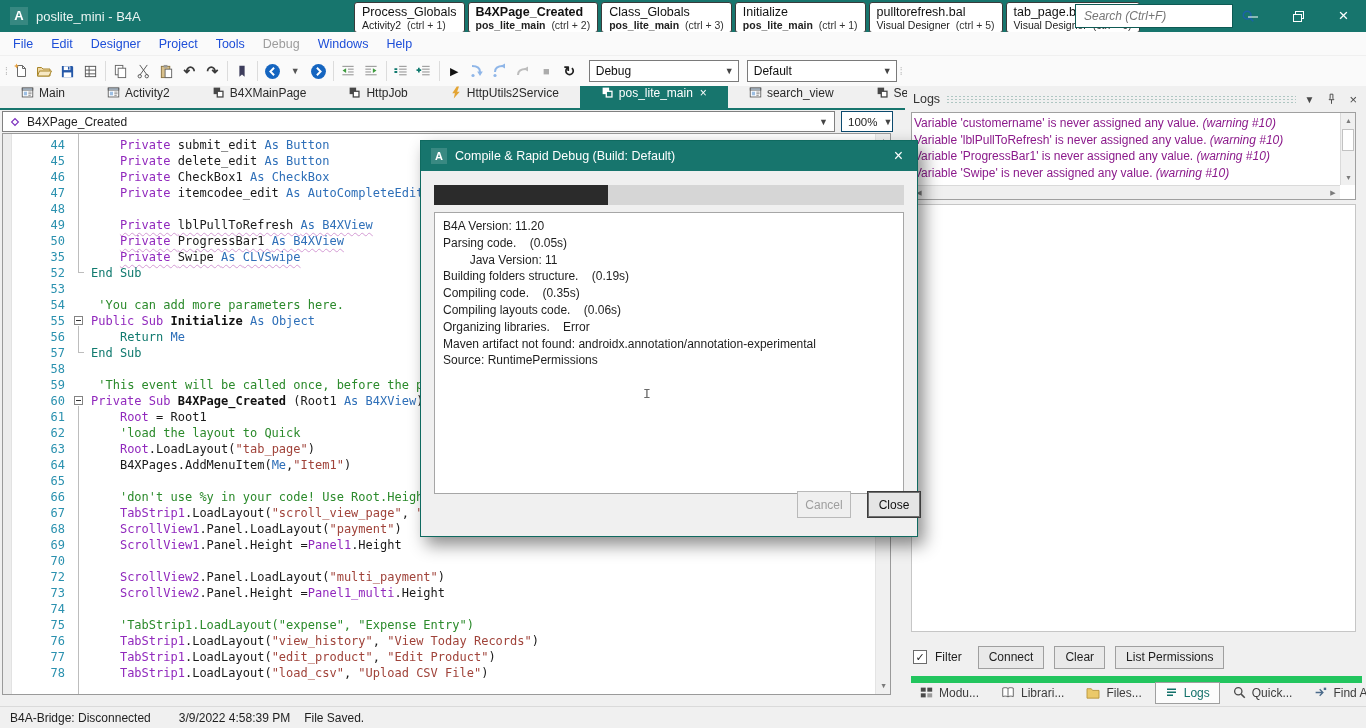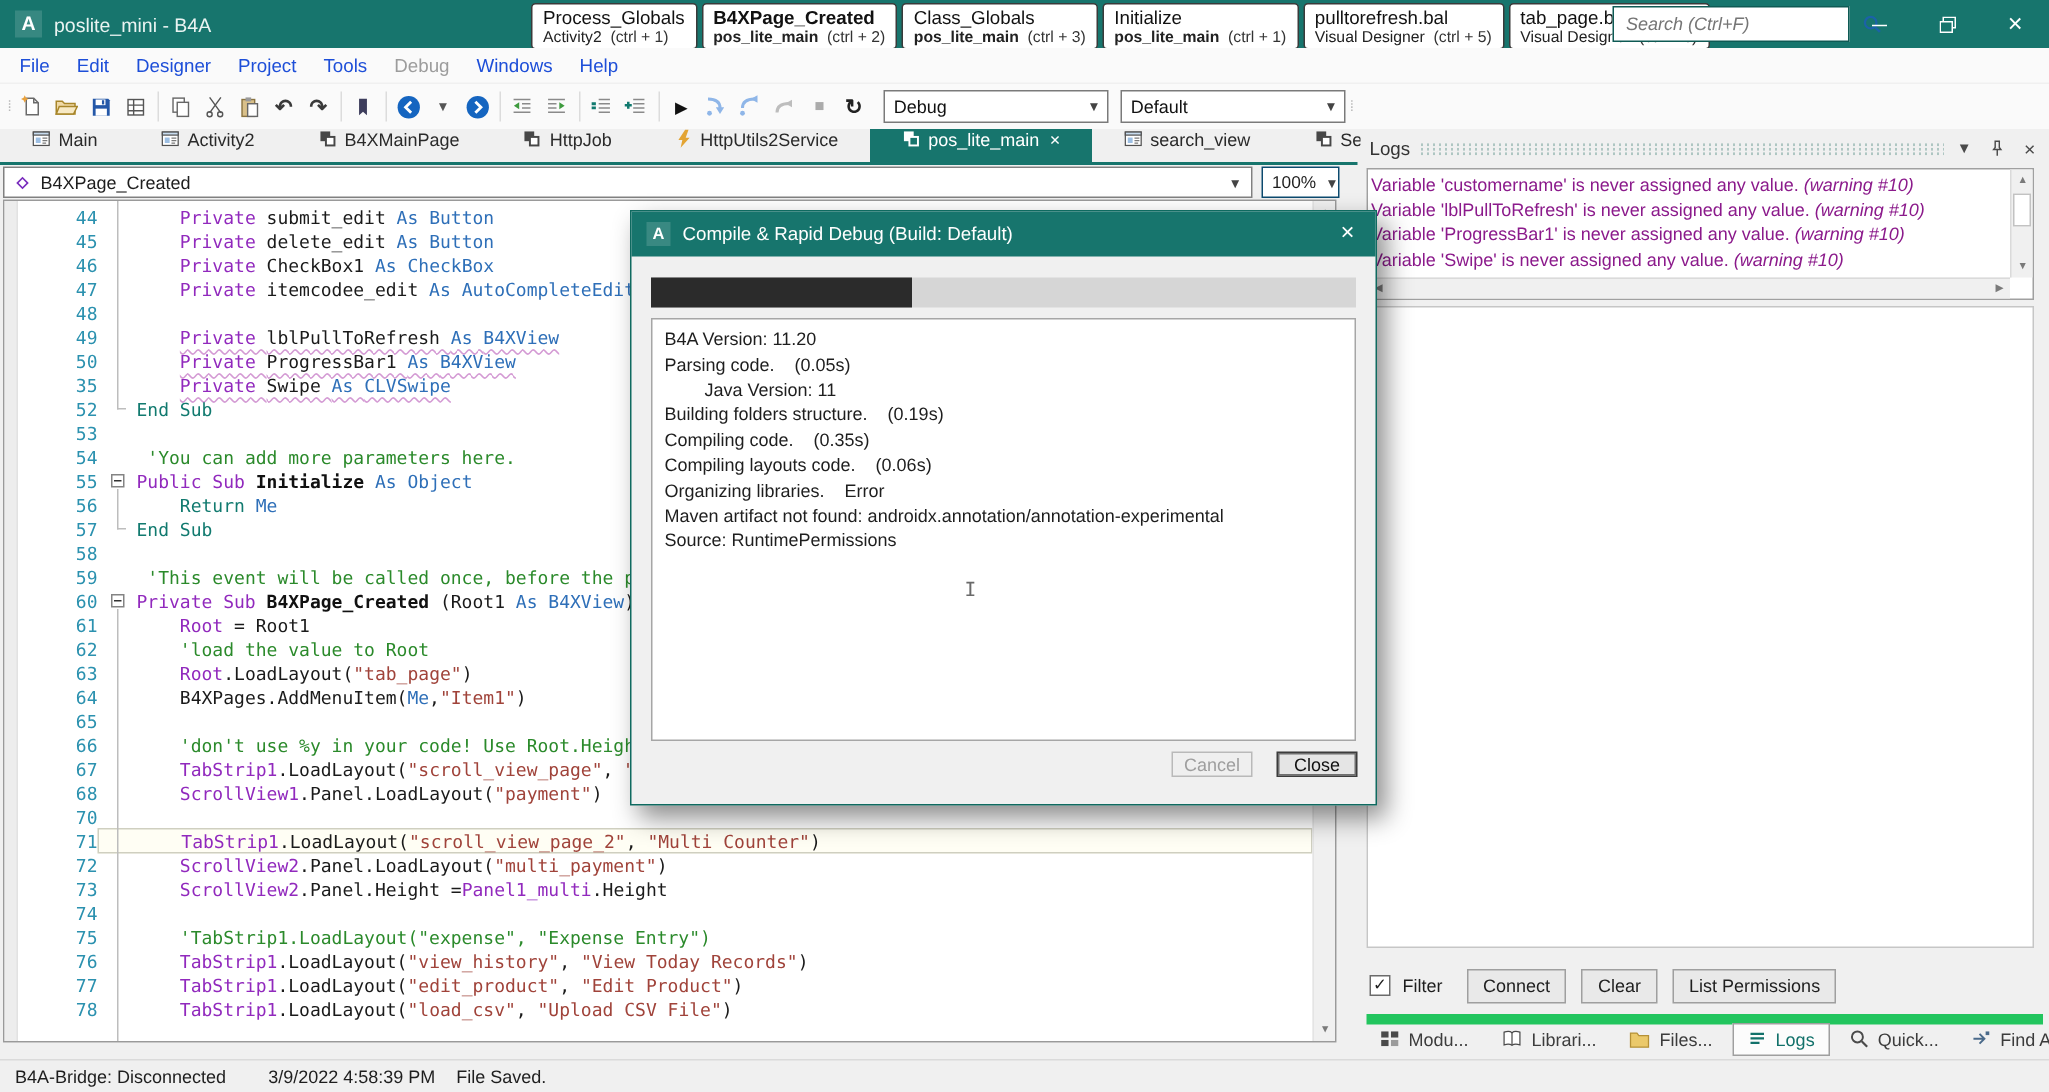--- a/index.html
+++ b/index.html
@@ -124,22 +124,22 @@
   .dlg-title { position:absolute; left:0; top:0; right:0; height:30px; background:#17756D; display:flex;
                align-items:center; padding:0 10px; gap:8px; }
   .dlg-logo { width:16px; height:16px; background:rgba(255,255,255,.15); color:#fff; font-weight:bold;
               font-size:11px; text-align:center; line-height:16px; }
   .dlg-title-text { flex:1; color:#fff; font-size:12.5px; }
   .dlg-close { color:#fff; font-size:16px; padding:0 4px; }
   .dlg-progress { position:absolute; left:13px; top:44px; right:13px; height:20px; background:#D6D6D6; }
   .dlg-progress .fill { height:100%; background:#2B2B2B; }
   .dlg-text { position:absolute; left:13px; top:71px; right:13px; height:282px; background:#fff;
               border:1px solid #A6A6A6; padding:5px 8px; font-size:12px; line-height:16.8px; white-space:pre; overflow:hidden; }
-  .dlg-btn { position:absolute; top:360px; width:54px; height:17px; font-size:12px; display:flex;
-             align-items:center; justify-content:center; font-family:"Liberation Sans", sans-serif; }
+  .dlg-btn { position:absolute; top:350px; width:54px; height:27px; font-size:12px; display:flex;
+             align-items:center; justify-content:center; font-family:"Liberation Sans", sans-serif;margin-left:16px; }
   .dlg-btn.cancel { left:360px; background:#EFEFEF; border:1px solid #B9B9B9; color:#9E9E9E; }
   .dlg-btn.close { left:430px; background:#E5E5E5; border:1px solid #3C3C3C; box-shadow:inset 0 0 0 1px #6F6F6F; color:#111; }
   .ibeam { position:absolute; left:643px; top:386px; z-index:60; color:#6A6A6A; font-size:13px;
            font-family:"DejaVu Sans Mono", monospace; }
   svg { display:block; }
 </style>
 </head>
 <body>
 
 <div id="app">
@@ -471,29 +471,29 @@
         <div class="cl"><span class="num">52</span><div class="rest"><span class="foldc"></span><span class="code"><span class="tk-f">End Sub</span></span></div></div>
         <div class="cl"><span class="num">53</span><div class="rest"><span class="foldc"></span><span class="code"></span></div></div>
         <div class="cl"><span class="num">54</span><div class="rest"><span class="foldc"></span><span class="code"><span class="tk-k"> </span><span class="tk-g">'You can add more parameters here.</span></span></div></div>
         <div class="cl"><span class="num">55</span><div class="rest"><span class="foldc"><span class="fold-box"></span></span><span class="code"><span class="tk-p">Public Sub </span><span class="tk-s">Initialize </span><span class="tk-b">As </span><span class="tk-b">Object</span></span></div></div>
         <div class="cl"><span class="num">56</span><div class="rest"><span class="foldc"></span><span class="code"><span class="tk-k">    </span><span class="tk-f">Return </span><span class="tk-b">Me</span></span></div></div>
         <div class="cl"><span class="num">57</span><div class="rest"><span class="foldc"></span><span class="code"><span class="tk-f">End Sub</span></span></div></div>
         <div class="cl"><span class="num">58</span><div class="rest"><span class="foldc"></span><span class="code"></span></div></div>
         <div class="cl"><span class="num">59</span><div class="rest"><span class="foldc"></span><span class="code"><span class="tk-k"> </span><span class="tk-g">'This event will be called once, before the pag</span></span></div></div>
         <div class="cl"><span class="num">60</span><div class="rest"><span class="foldc"><span class="fold-box"></span></span><span class="code"><span class="tk-p">Private Sub </span><span class="tk-s">B4XPage_Created </span><span class="tk-k">(Root1 </span><span class="tk-b">As </span><span class="tk-b">B4XView</span><span class="tk-k">)</span></span></div></div>
         <div class="cl"><span class="num">61</span><div class="rest"><span class="foldc"></span><span class="code"><span class="tk-k">    </span><span class="tk-p">Root </span><span class="tk-k">= Root1</span></span></div></div>
-        <div class="cl"><span class="num">62</span><div class="rest"><span class="foldc"></span><span class="code"><span class="tk-k">    </span><span class="tk-g">'load the value to Root</span></span></div></div>
+        <div class="cl"><span class="num">62</span><div class="rest"><span class="foldc"></span><span class="code"><span class="tk-k">    </span><span class="tk-g">'load the layout to Quick</span></span></div></div>
         <div class="cl"><span class="num">63</span><div class="rest"><span class="foldc"></span><span class="code"><span class="tk-k">    </span><span class="tk-p">Root</span><span class="tk-k">.LoadLayout(</span><span class="tk-r">"tab_page"</span><span class="tk-k">)</span></span></div></div>
         <div class="cl"><span class="num">64</span><div class="rest"><span class="foldc"></span><span class="code"><span class="tk-k">    </span><span class="tk-k">B4XPages.AddMenuItem(</span><span class="tk-b">Me</span><span class="tk-k">,</span><span class="tk-r">"Item1"</span><span class="tk-k">)</span></span></div></div>
         <div class="cl"><span class="num">65</span><div class="rest"><span class="foldc"></span><span class="code"></span></div></div>
         <div class="cl"><span class="num">66</span><div class="rest"><span class="foldc"></span><span class="code"><span class="tk-k">    </span><span class="tk-g">'don't use %y in your code! Use Root.Height</span></span></div></div>
         <div class="cl"><span class="num">67</span><div class="rest"><span class="foldc"></span><span class="code"><span class="tk-k">    </span><span class="tk-p">TabStrip1</span><span class="tk-k">.LoadLayout(</span><span class="tk-r">"scroll_view_page"</span><span class="tk-k">, </span><span class="tk-r">"E</span></span></div></div>
         <div class="cl"><span class="num">68</span><div class="rest"><span class="foldc"></span><span class="code"><span class="tk-k">    </span><span class="tk-p">ScrollView1</span><span class="tk-k">.Panel.LoadLayout(</span><span class="tk-r">"payment"</span><span class="tk-k">)</span></span></div></div>
+        <div class="cl"><span class="num">69</span><div class="rest"><span class="foldc"></span><span class="code"><span class="tk-k">    </span><span class="tk-p">ScrollView1</span><span class="tk-k">.Panel.Height =</span><span class="tk-p">Panel1</span><span class="tk-k">.Height</span></span></div></div>
         <div class="cl"><span class="num">70</span><div class="rest"><span class="foldc"></span><span class="code"></span></div></div>
-        <div class="cl current"><span class="num">71</span><div class="rest"><span class="foldc"></span><span class="code"><span class="tk-k">    </span><span class="tk-p">TabStrip1</span><span class="tk-k">.LoadLayout(</span><span class="tk-r">"scroll_view_page_2"</span><span class="tk-k">, </span><span class="tk-r">"Multi Counter"</span><span class="tk-k">)</span></span></div></div>
         <div class="cl"><span class="num">72</span><div class="rest"><span class="foldc"></span><span class="code"><span class="tk-k">    </span><span class="tk-p">ScrollView2</span><span class="tk-k">.Panel.LoadLayout(</span><span class="tk-r">"multi_payment"</span><span class="tk-k">)</span></span></div></div>
         <div class="cl"><span class="num">73</span><div class="rest"><span class="foldc"></span><span class="code"><span class="tk-k">    </span><span class="tk-p">ScrollView2</span><span class="tk-k">.Panel.Height =</span><span class="tk-p">Panel1_multi</span><span class="tk-k">.Height</span></span></div></div>
         <div class="cl"><span class="num">74</span><div class="rest"><span class="foldc"></span><span class="code"></span></div></div>
         <div class="cl"><span class="num">75</span><div class="rest"><span class="foldc"></span><span class="code"><span class="tk-k">    </span><span class="tk-g">'TabStrip1.LoadLayout("expense", "Expense Entry")</span></span></div></div>
         <div class="cl"><span class="num">76</span><div class="rest"><span class="foldc"></span><span class="code"><span class="tk-k">    </span><span class="tk-p">TabStrip1</span><span class="tk-k">.LoadLayout(</span><span class="tk-r">"view_history"</span><span class="tk-k">, </span><span class="tk-r">"View Today Records"</span><span class="tk-k">)</span></span></div></div>
         <div class="cl"><span class="num">77</span><div class="rest"><span class="foldc"></span><span class="code"><span class="tk-k">    </span><span class="tk-p">TabStrip1</span><span class="tk-k">.LoadLayout(</span><span class="tk-r">"edit_product"</span><span class="tk-k">, </span><span class="tk-r">"Edit Product"</span><span class="tk-k">)</span></span></div></div>
         <div class="cl"><span class="num">78</span><div class="rest"><span class="foldc"></span><span class="code"><span class="tk-k">    </span><span class="tk-p">TabStrip1</span><span class="tk-k">.LoadLayout(</span><span class="tk-r">"load_csv"</span><span class="tk-k">, </span><span class="tk-r">"Upload CSV File"</span><span class="tk-k">)</span></span></div></div>
       </div>
     <div id="fold-guides">
         <div class="fold-guide corner" style="left: 75px; top: 0px; height: 139px;"></div>

